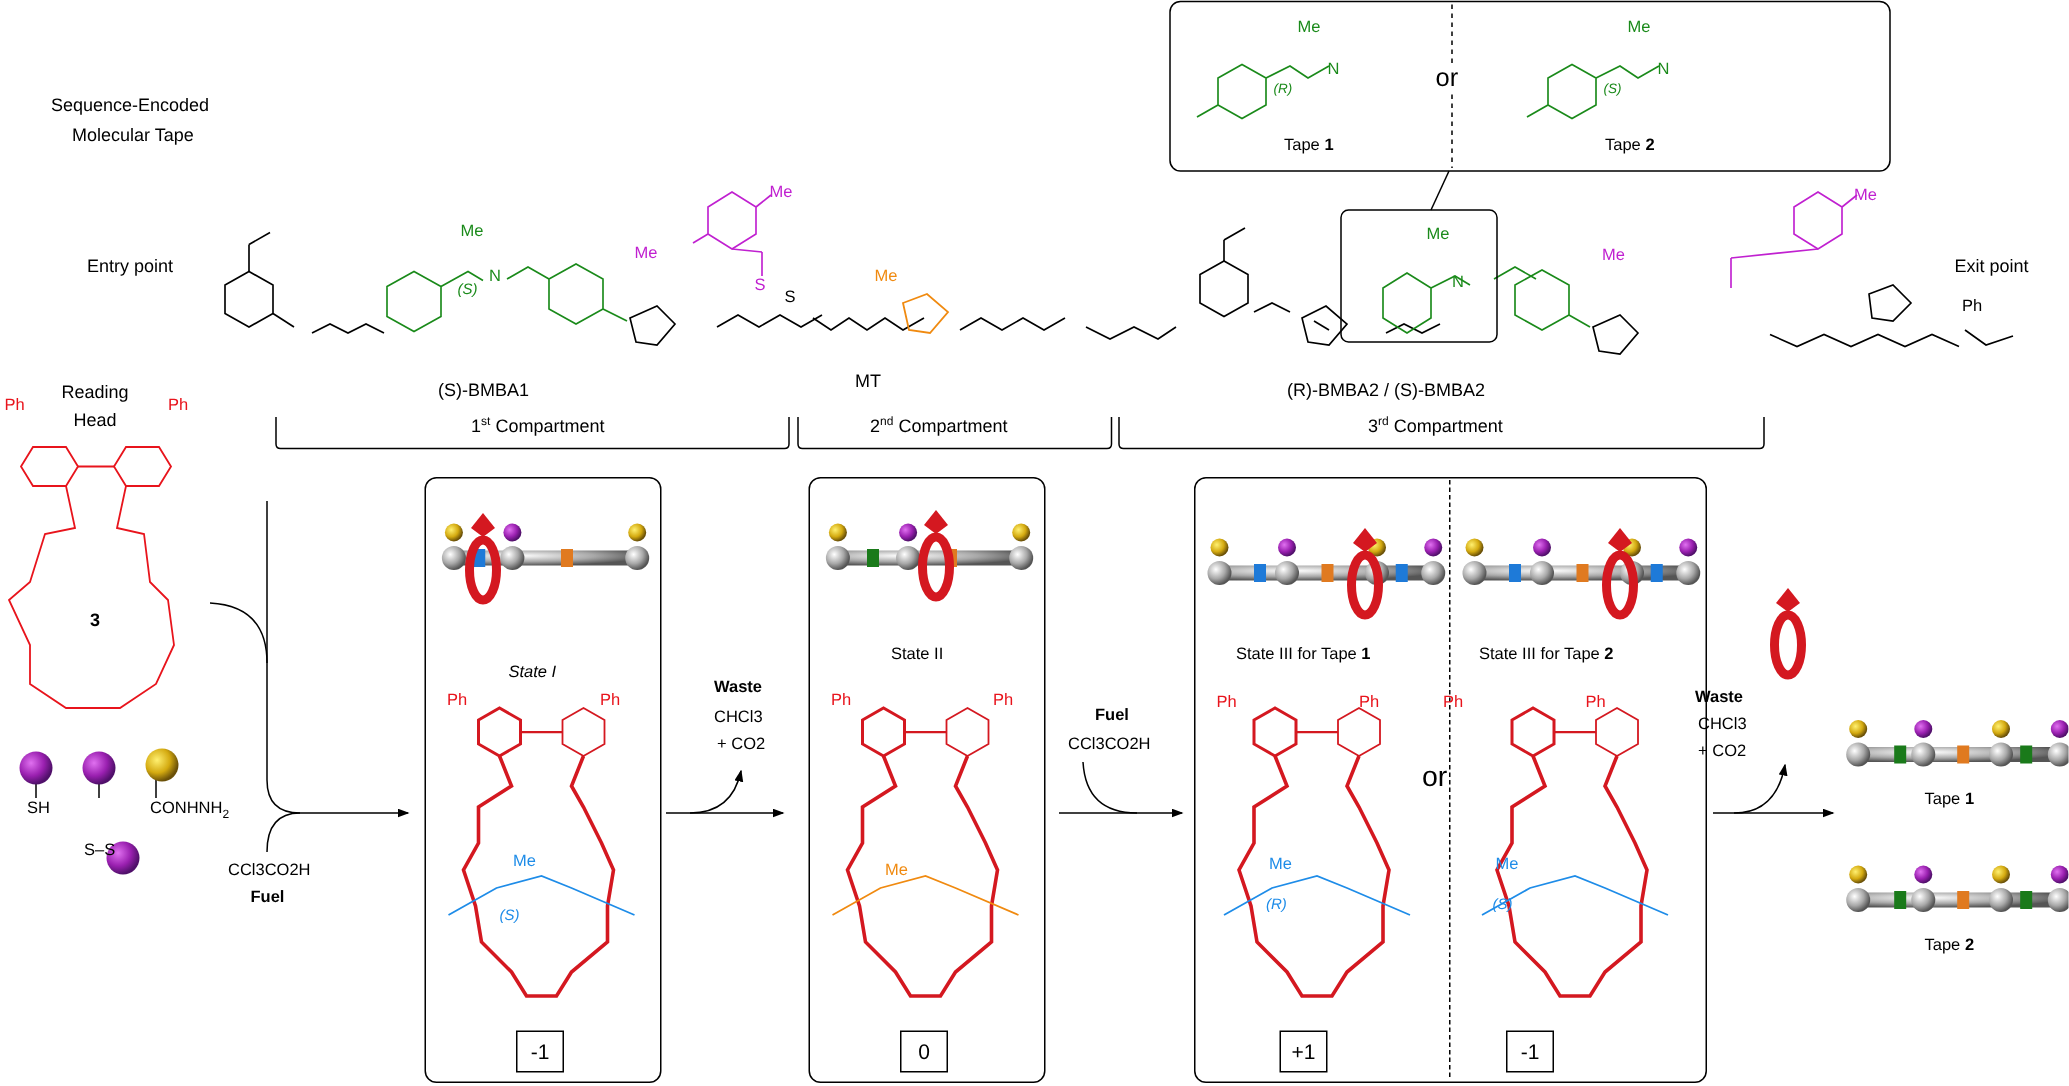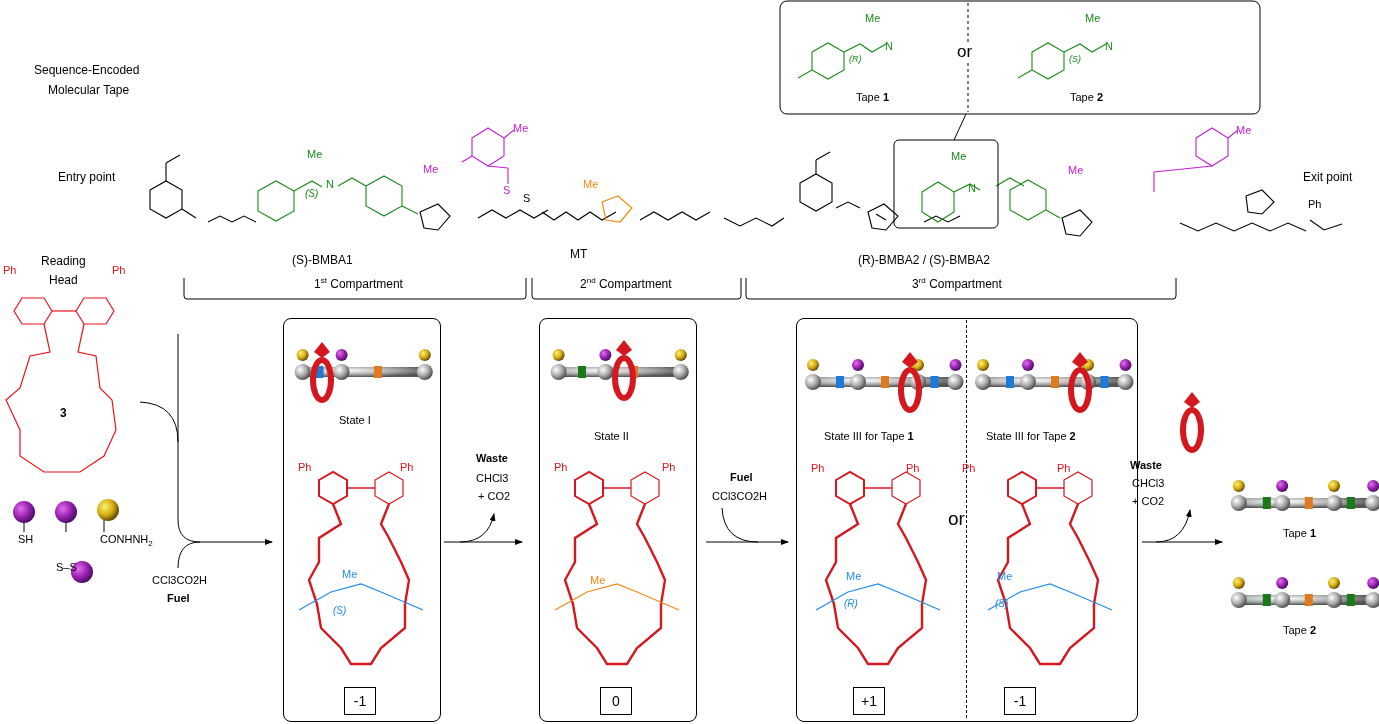--- a/index.html
+++ b/index.html
@@ -212,21 +212,21 @@
 <div class="abs small" style="left:1130px;top:459px;font-weight:bold;">Waste</div>
 <div class="abs small" style="left:1132px;top:477px;">CHCl3</div>
 <div class="abs small" style="left:1132px;top:495px;">+ CO2</div>
 
 <div class="box" style="left:283px;top:318px;width:156px;height:402px;"></div>
 <div class="box" style="left:539px;top:318px;width:156px;height:402px;"></div>
 <div class="box" style="left:796px;top:318px;width:340px;height:402px;"></div>
 <div class="abs" style="left:966px;top:320px;height:398px;border-left:1px dashed #000;"></div>
 <div class="abs" style="left:948px;top:508px;font-size:19px;background:#fff;">or</div>
 
-<div class="abs small" style="left:339px;top:414px;">State I</div>
+<div class="abs small" style="left:339px;top:442px;font-style:italic;">State I</div>
 <div class="abs small" style="left:594px;top:430px;">State II</div>
 <div class="abs small" style="left:824px;top:430px;"><span>State III for Tape </span><b>1</b></div>
 <div class="abs small" style="left:986px;top:430px;"><span>State III for Tape </span><b>2</b></div>
 
 <div class="numbox" style="left:344px;top:687px;">-1</div>
 <div class="numbox" style="left:600px;top:687px;">0</div>
 <div class="numbox" style="left:853px;top:687px;">+1</div>
 <div class="numbox" style="left:1004px;top:687px;">-1</div>
 
 <svg width="1379" height="724" id="cartoons">

